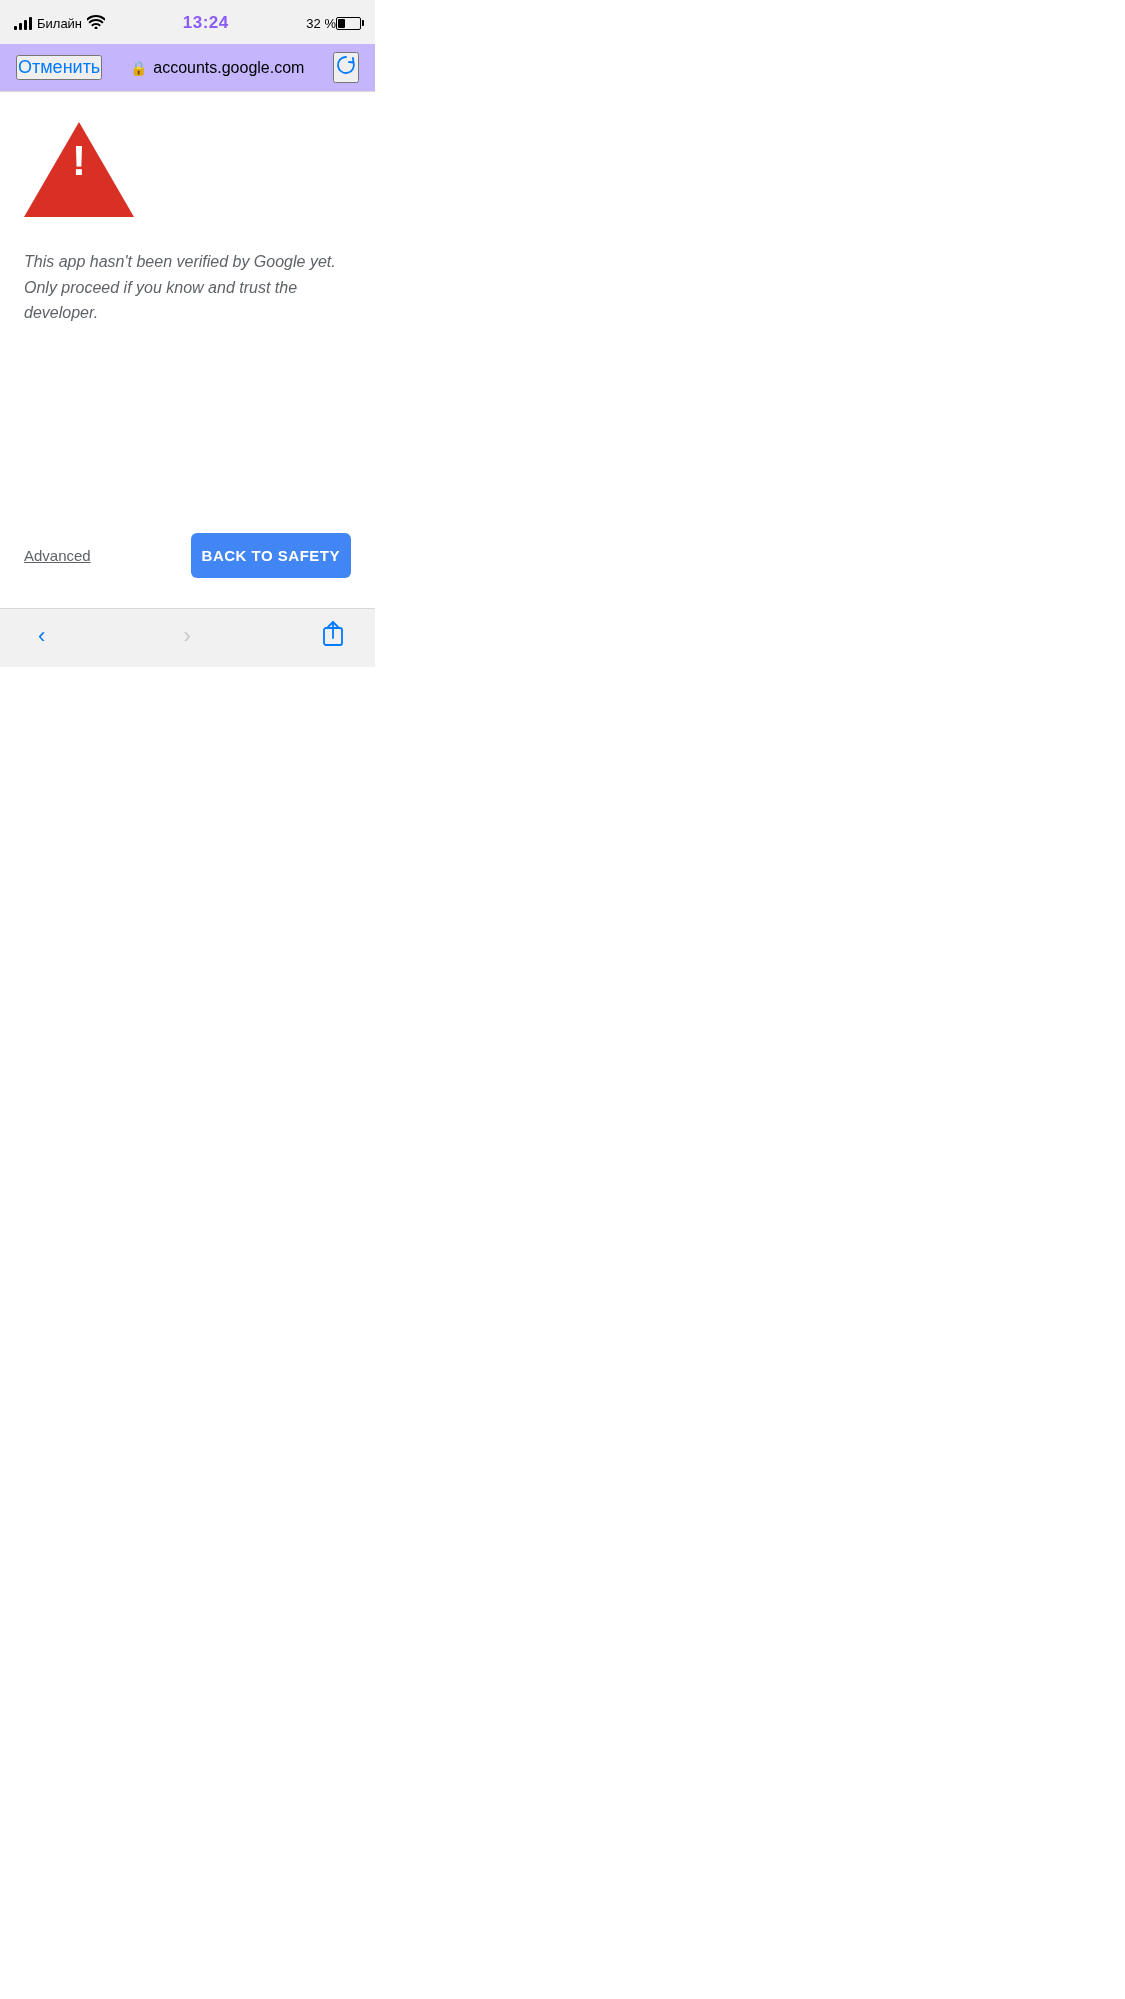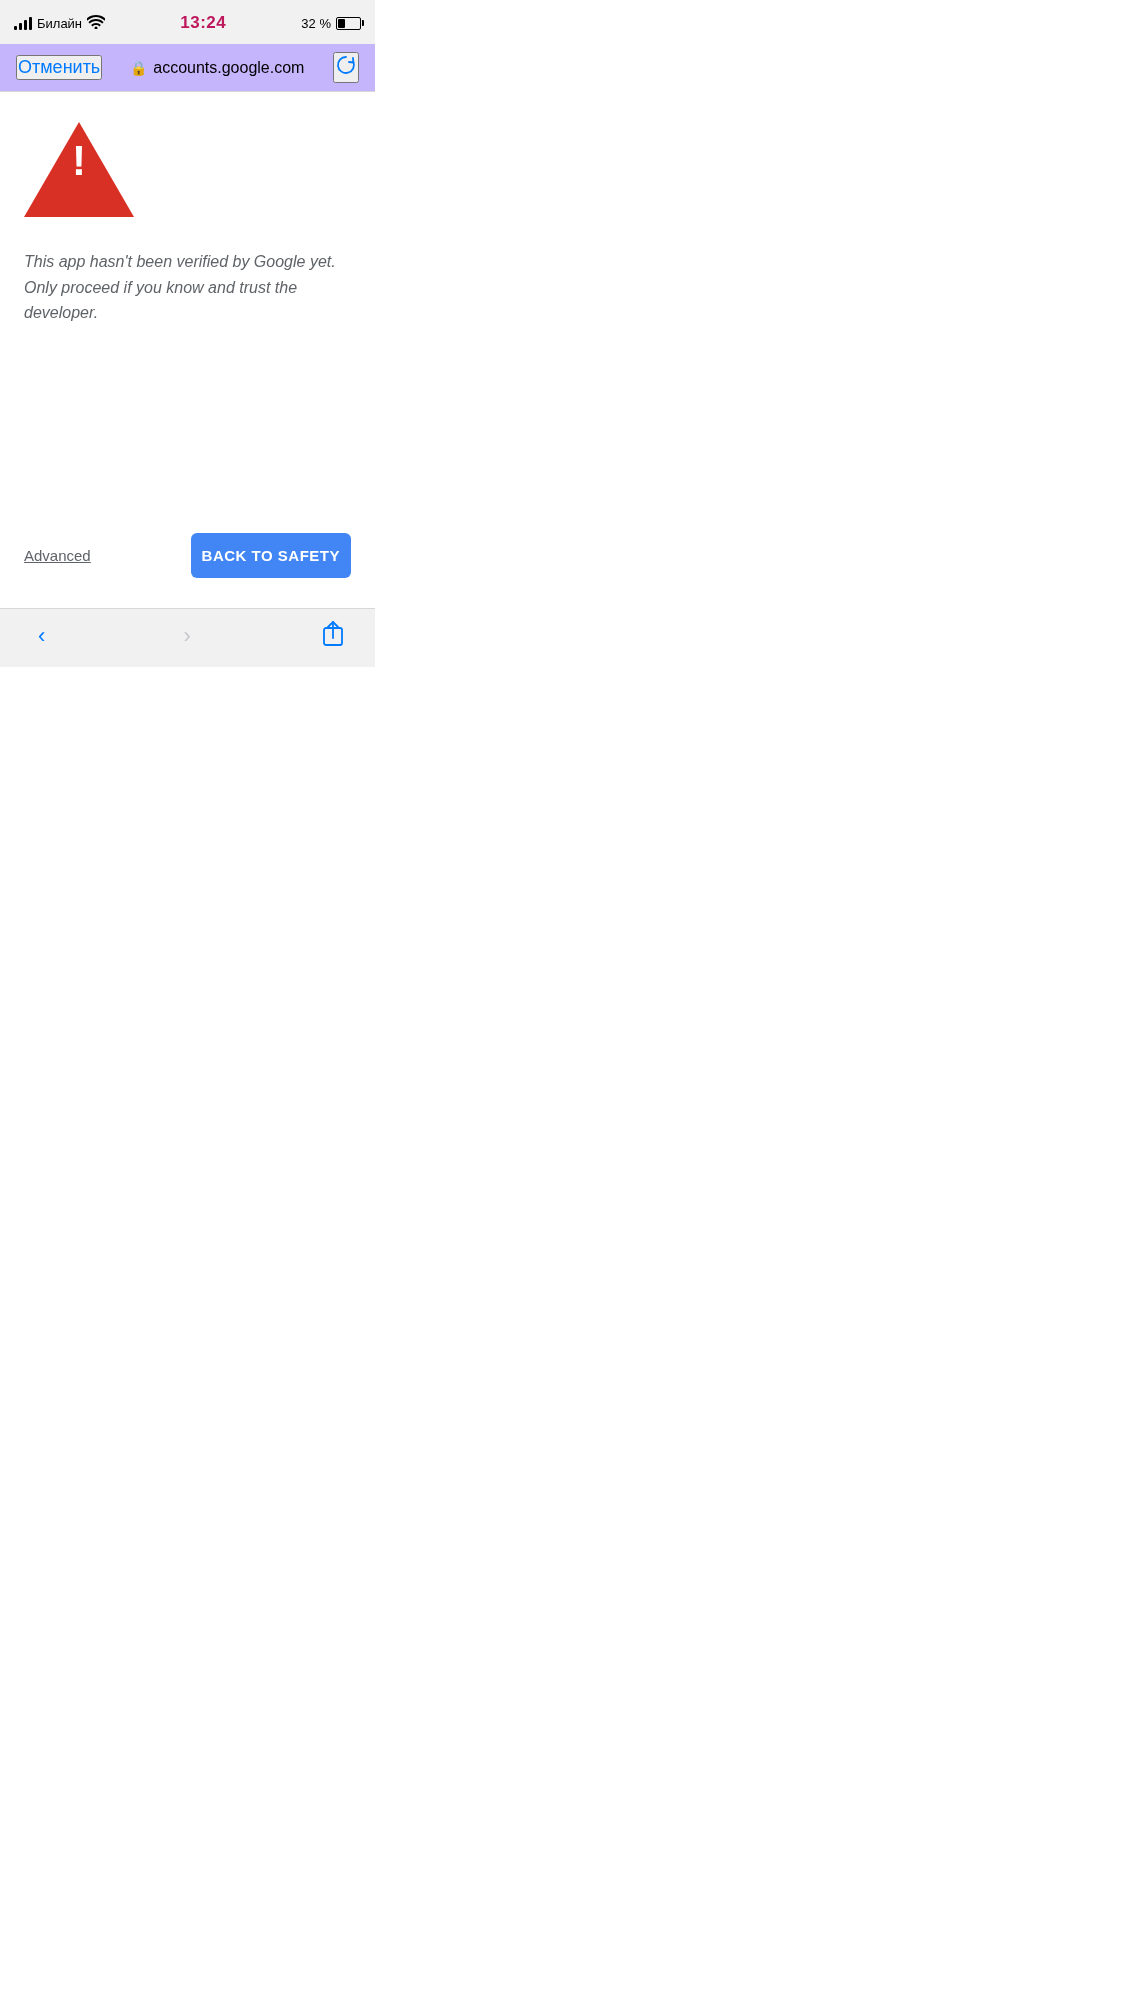--- a/index.html
+++ b/index.html
@@ -48,28 +48,27 @@
 
     .signal-bar {
       width: 3px;
       background: #000;
       border-radius: 1px;
     }
 
     .status-center {
       font-size: 17px;
       font-weight: 600;
-      color: #be185d;
+      color: #8b5cf6;
       letter-spacing: 0.5px;
     }
 
     .status-right {
       display: flex;
       align-items: center;
-      gap: 5px;
       font-size: 13px;
       color: #000;
     }
 
     .battery {
       width: 25px;
       height: 13px;
       border: 1.5px solid #000;
       border-radius: 2px;
       position: relative;

